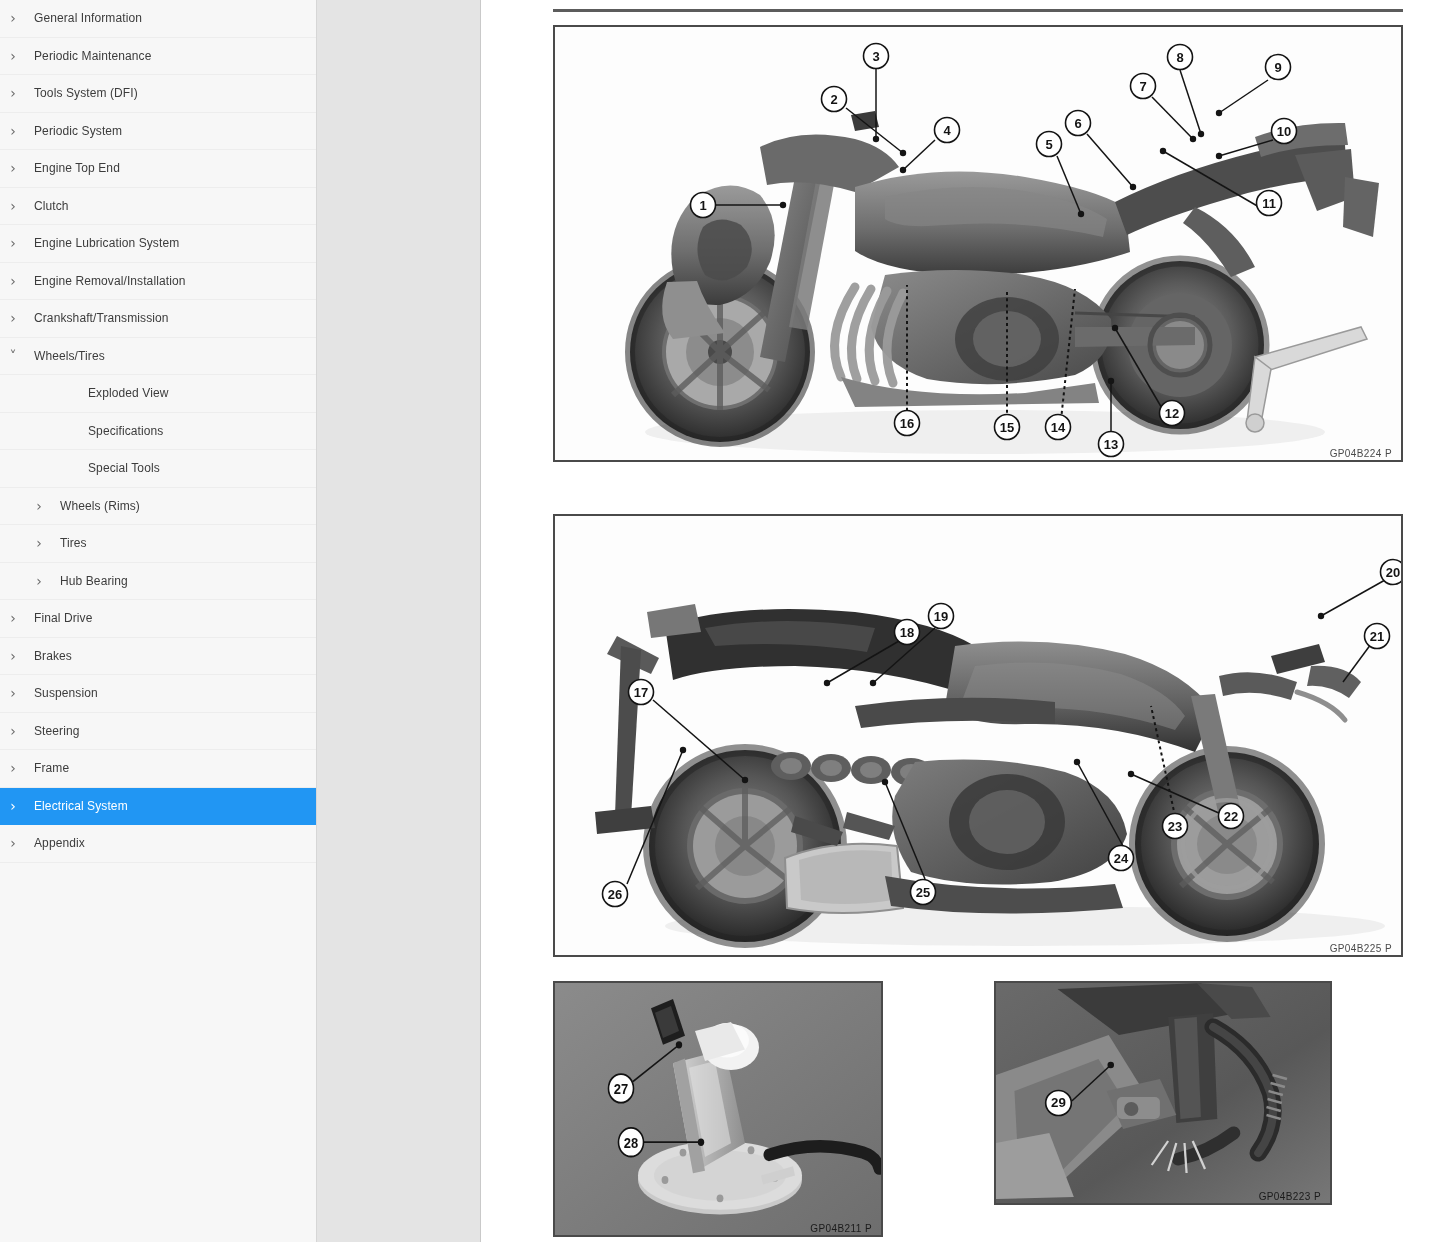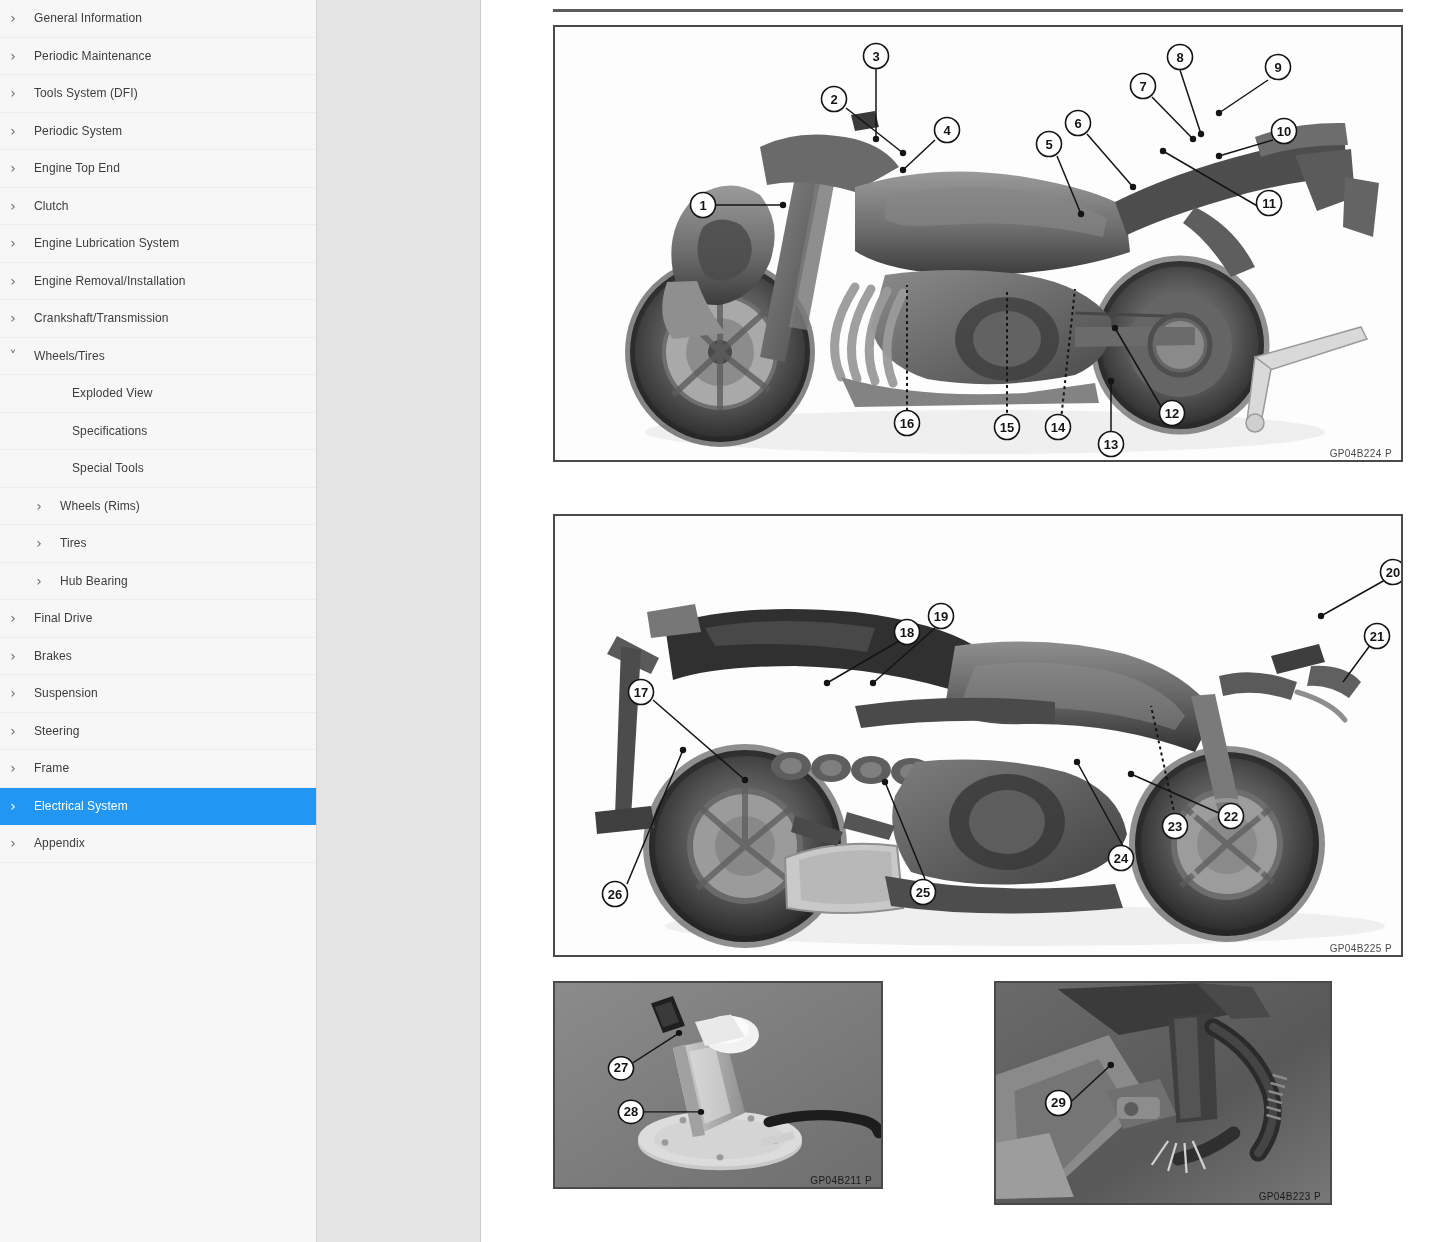--- a/index.html
+++ b/index.html
@@ -51,21 +51,21 @@
   .nav-label {
     font-size: 12px;
     color: #3c3c3c;
     letter-spacing: .1px;
   }
   .nav-item.selected .nav-label { color: #ffffff; }
 
   
   .lvl0 { padding-left: 6px; }
   .lvl0 .nav-label { margin-left: 14px; }
-  .lvl1-leaf { padding-left: 6px; }
+  .lvl1-leaf { padding-left: 22px; }
   .lvl1-leaf .nav-label { margin-left: 52px; }
   .lvl1 { padding-left: 32px; }
   .lvl1 .nav-label { margin-left: 14px; }
 
   
   .gutter {
     width: 164px;
     flex: 0 0 164px;
     height: 1242px;
     background: #e4e4e4;
@@ -111,21 +111,21 @@
   .fig-code.on-photo { color: #1b1b1b; }
 
   #fig1 { width: 850px; height: 437px; margin-top: 13px; }
   #fig2 { width: 850px; height: 443px; margin-top: 52px; }
 
   .fig-bottom-row {
     display: flex;
     gap: 111px;
     margin-top: 24px;
   }
-  #fig3 { width: 330px; height: 208px; background: #7dd3fc; }
+  #fig3 { width: 330px; height: 256px; background: #7dd3fc; }
   #fig4 { width: 338px; height: 224px; background: #6f6f6f; }
 
   
   .art { position: absolute; inset: 0; width: 100%; height: 100%; display: block; }
 
   
   .co-c { fill: #ffffff; stroke: #141414; stroke-width: 1.6; }
   .co-t { font-family: "Liberation Sans", sans-serif; font-size: 13px;
           font-weight: 700; fill: #141414; text-anchor: middle; dominant-baseline: central; }
   .co-l { stroke: #141414; stroke-width: 1.5; fill: none; }

